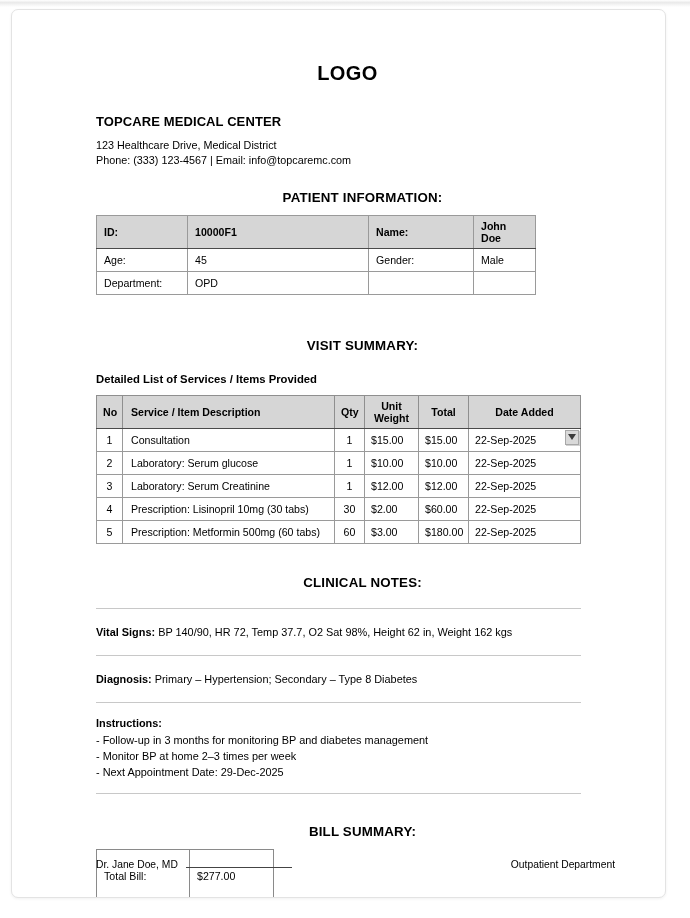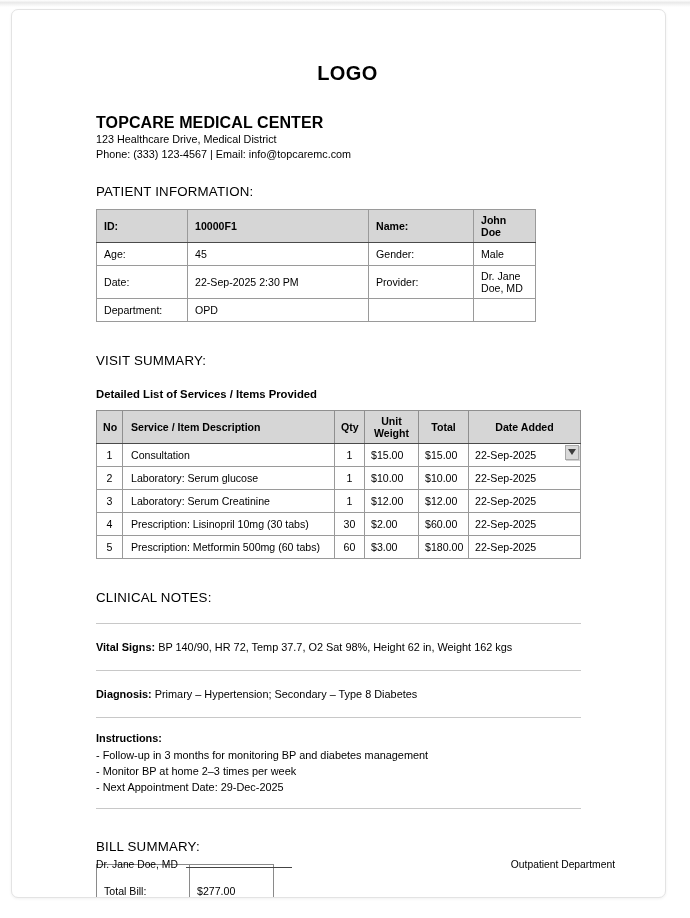--- a/index.html
+++ b/index.html
@@ -45,36 +45,38 @@
   }
   .logo {
     text-align: center;
     font-size: 20px;
     font-weight: bold;
     letter-spacing: 0.4px;
     margin: 0 0 0 -30px;
     padding-top: 6px;
   }
   .org-name {
-    font-size: 16px;
+    font-size: 13px;
     font-weight: bold;
     margin-top: 29px;
     letter-spacing: 0.1px;
   }
   .org-addr {
     font-size: 10.8px;
     line-height: 1.42;
+    margin-top: 9px;
   }
   .section-title {
     font-size: 13.3px;
-    font-weight: normal;
+    font-weight: bold;
     letter-spacing: 0.2px;
+    text-align: center;
   }
   .st-patient { margin-top: 21px; }
-  .st-visit   { margin-top: 31px; }
+  .st-visit   { margin-top: 43px; }
   .st-clinical{ margin-top: 31px; }
   .st-bill    { margin-top: 30px; }
 
   table {
     border-collapse: collapse;
     font-size: 10.6px;
   }
   .tbl-patient {
     margin-top: 10px;
     width: 440px;
@@ -231,26 +233,20 @@
           <td class="c1 lbl">ID:</td>
           <td class="c2">10000F1</td>
           <td class="c3 lbl">Name:</td>
           <td class="c4">John Doe</td>
         </tr>
         <tr>
           <td class="c1 lbl">Age:</td>
           <td class="c2">45</td>
           <td class="c3 lbl">Gender:</td>
           <td class="c4">Male</td>
-        </tr>
-        <tr>
-          <td class="c1 lbl">Date:</td>
-          <td class="c2">22-Sep-2025 2:30 PM</td>
-          <td class="c3 lbl">Provider:</td>
-          <td class="c4">Dr. Jane Doe, MD</td>
         </tr>
         <tr>
           <td class="c1 lbl">Department:</td>
           <td class="c2">OPD</td>
           <td class="c3"></td>
           <td class="c4"></td>
         </tr>
       </tbody>
     </table>
 

